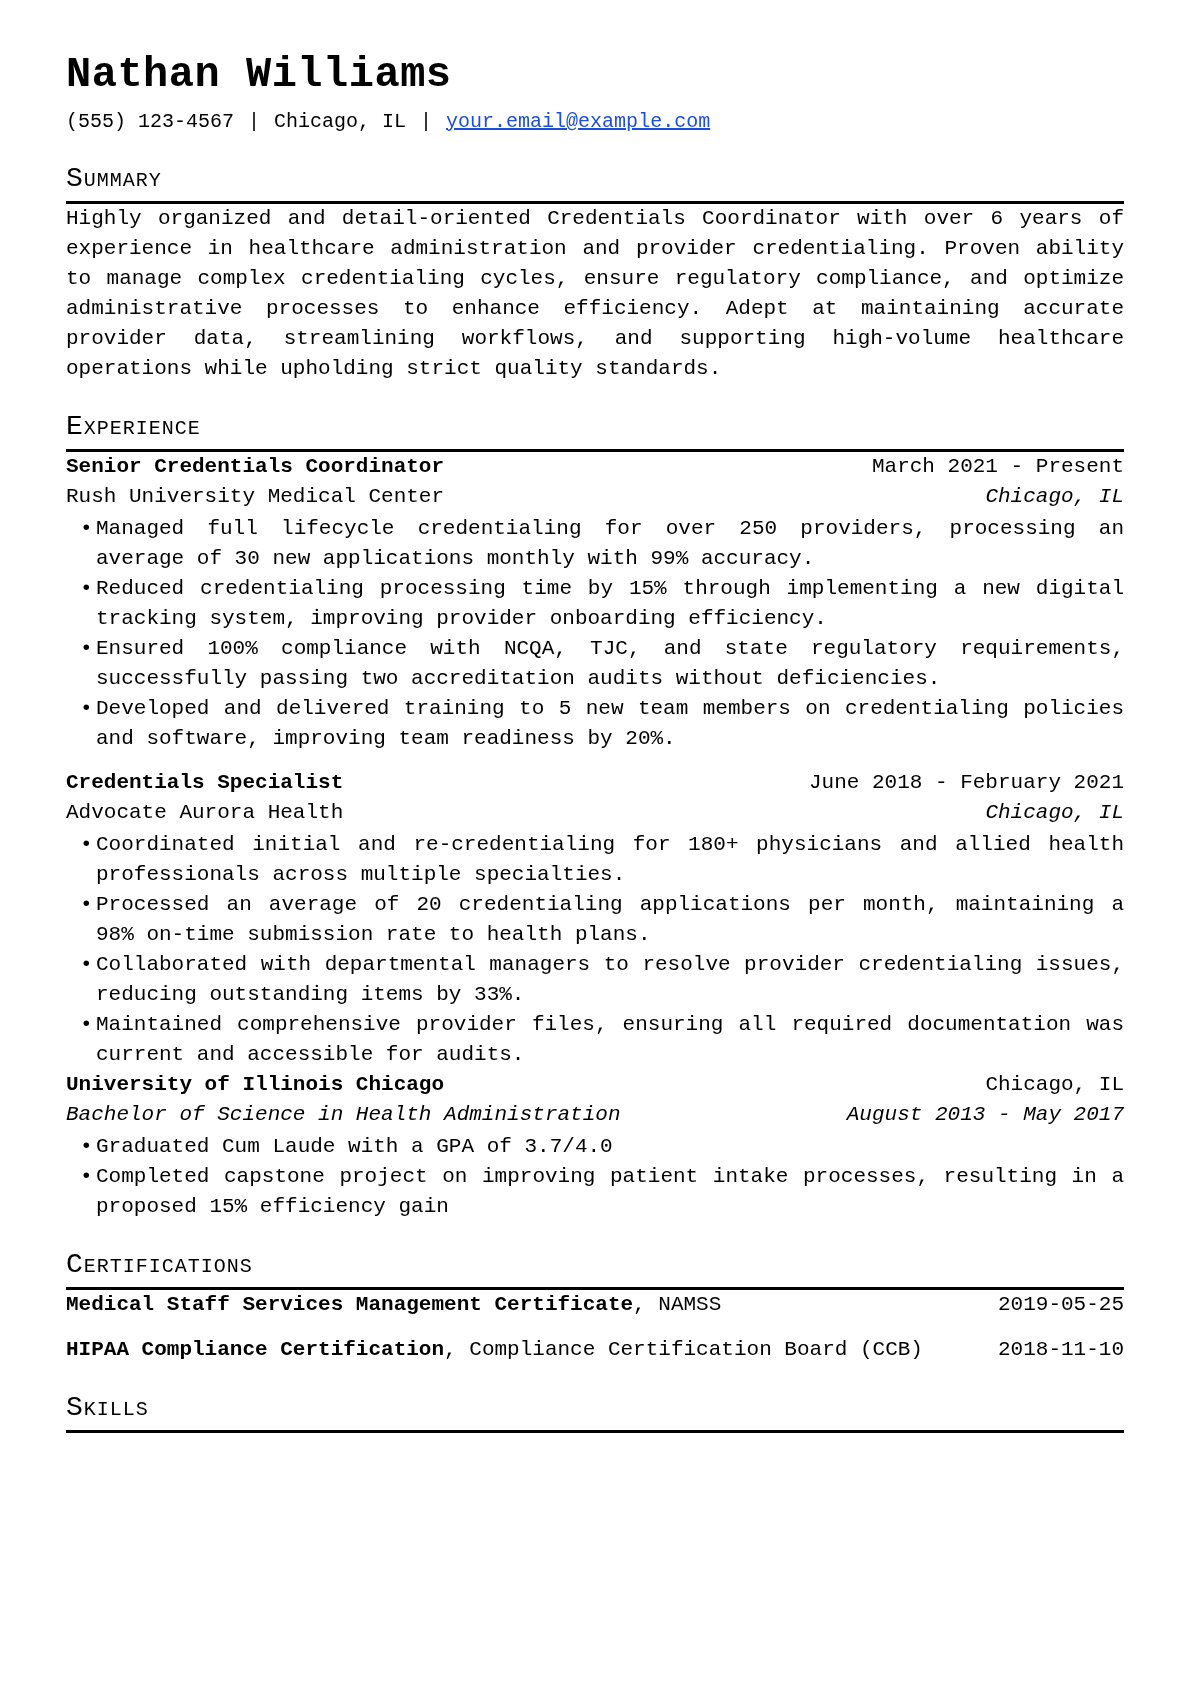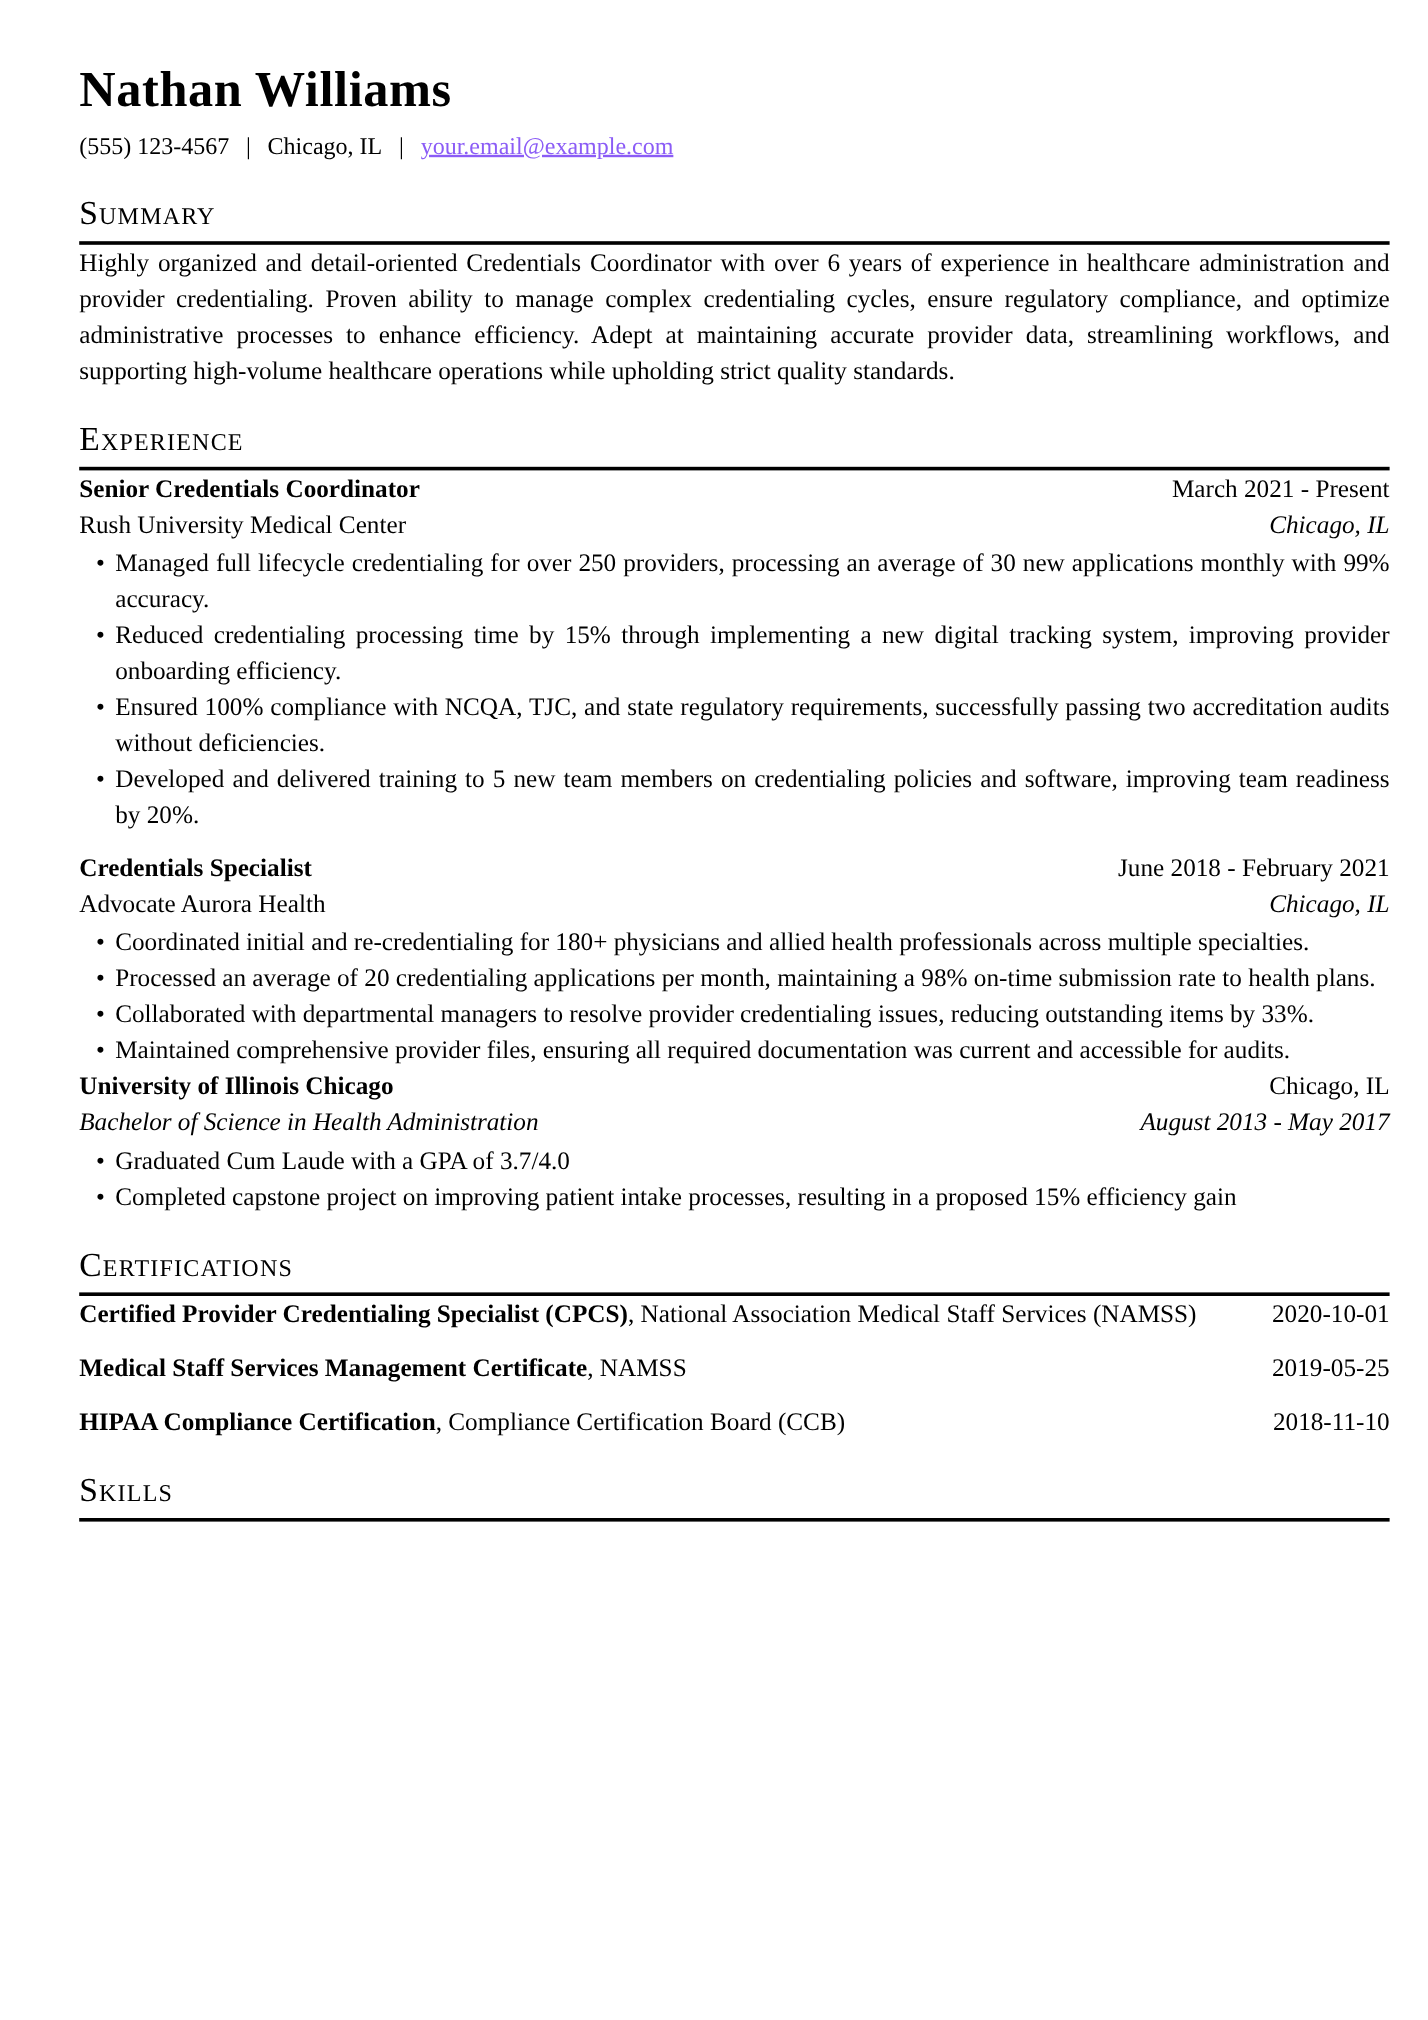--- a/index.html
+++ b/index.html
@@ -7,43 +7,44 @@
   body {
     width: 1190px;
     height: 1683px;
     overflow: hidden;
     color: #000000;
     font-family: "Liberation Serif", "DejaVu Serif", serif;
     font-size: 21px;
     line-height: 30px;
   }
   .resume {
-    padding: 50px 32px 0 66px;
+    padding: 50px 66px 0 66px;
     width: 100%;
     height: 100%;
+    font-family: Liberation Mono, monospace;
   }
 
   
   .name {
     font-size: 42px;
     font-weight: 700;
     line-height: 50px;
     letter-spacing: 0.5px;
   }
   .contact {
     margin-top: 8px;
     font-size: 20px;
     line-height: 28px;
   }
   .contact .sep {
     display: inline-block;
     margin: 0 14px;
   }
   .contact a.email {
-    color: #8b5cf6;
+    color: #1d4ed8;
     text-decoration: underline;
     cursor: pointer;
     text-align: right;
   }
 
   
   h2.section-title {
     font-size: 28px;
     font-weight: 400;
     font-variant: small-caps;
@@ -204,24 +205,20 @@
           <span class="bullet-marker">•</span>
           <span class="bullet-text">Completed capstone project on improving patient intake processes, resulting in a proposed 15% efficiency gain</span>
         </li>
       </ul>
     </div>
   </section>
 
   <section>
     <h2 class="section-title">Certifications</h2>
 
-    <p class="cert">
-      <span class="cert-name">Certified Provider Credentialing Specialist (CPCS)</span><span>, </span><span>National Association Medical Staff Services (NAMSS)</span>
-      <span class="cert-date">2020-10-01</span>
-    </p>
 
     <p class="cert">
       <span class="cert-name">Medical Staff Services Management Certificate</span><span>, </span><span>NAMSS</span>
       <span class="cert-date">2019-05-25</span>
     </p>
 
     <p class="cert">
       <span class="cert-name">HIPAA Compliance Certification</span><span>, </span><span>Compliance Certification Board (CCB)</span>
       <span class="cert-date">2018-11-10</span>
     </p>

